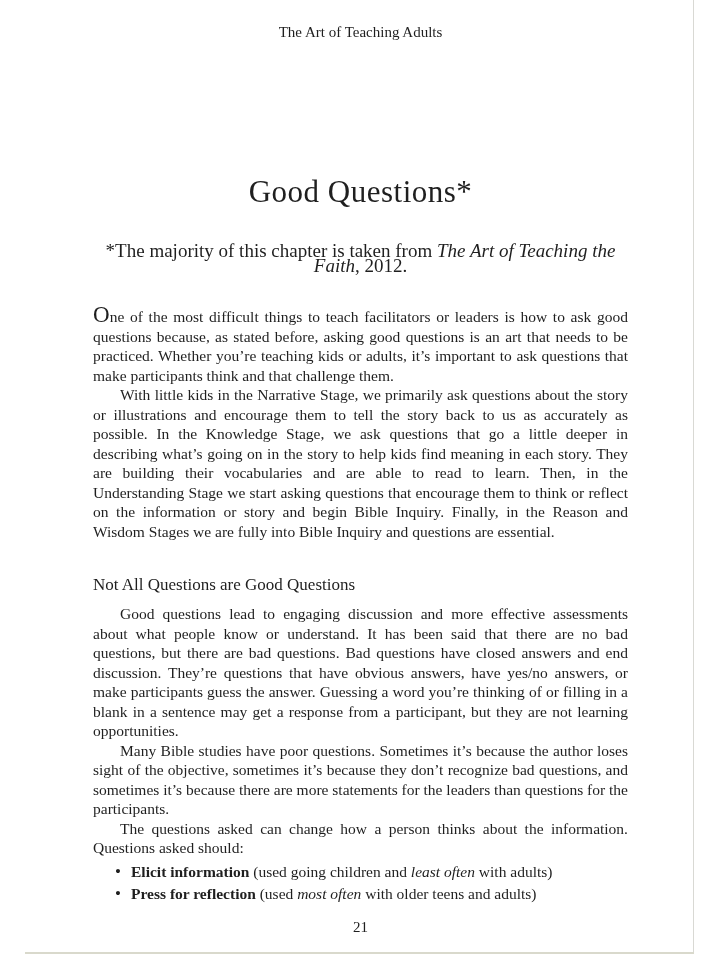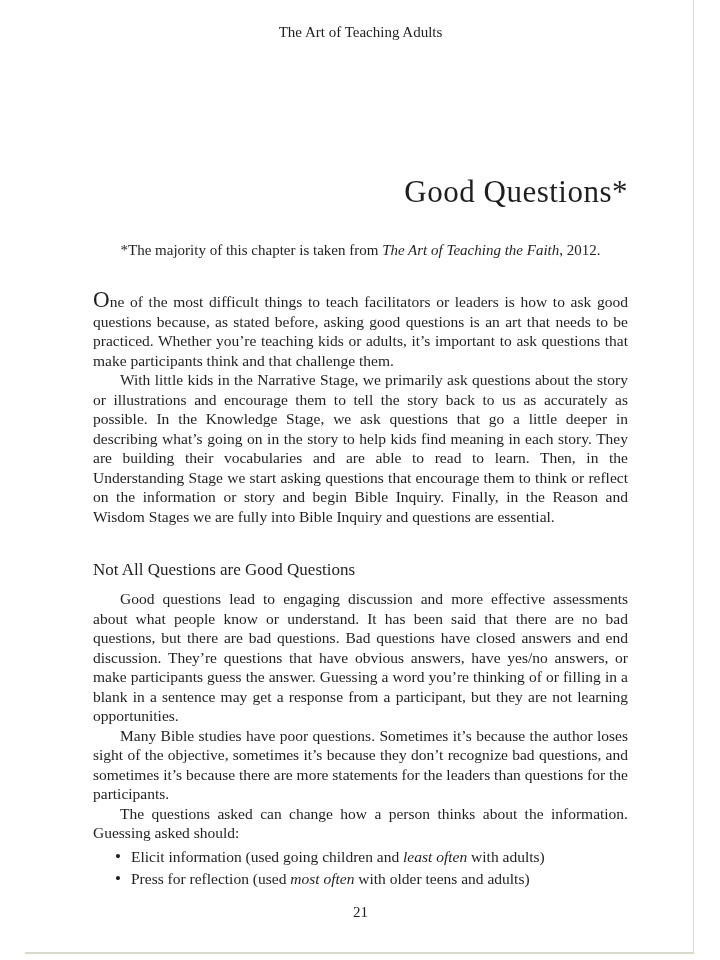--- a/index.html
+++ b/index.html
@@ -38,31 +38,31 @@
     padding-top: 24px;
     width: 535px;
     margin: 0 auto 0 93px;
     text-align: center;
     font-size: 15px;
     line-height: 17px;
   }
   .title {
     width: 535px;
     margin: 133px 0 0 93px;
-    text-align: right;
+    text-align: center;
     font-size: 31px;
     font-weight: normal;
     letter-spacing: 0.5px;
     line-height: 36px;
   }
   .footnote {
     width: 535px;
     margin: 33px 0 0 93px;
     text-align: center;
-    font-size: 15px;
+    font-size: 19px;
     line-height: 15px;
   }
   .footnote .italic { font-style: italic; }
   .body-text {
     width: 535px;
     margin: 30px 0 0 93px;
     font-size: 15.5px;
     line-height: 19.5px;
     text-align: justify;
   }
@@ -93,21 +93,21 @@
     padding-left: 38px;
     line-height: 22px;
   }
   .bullet-list li::before {
     content: "\2022";
     position: absolute;
     left: 22px;
     top: 0;
     font-size: 17px;
   }
-  .bullet-list b { font-weight: normal; margin-top: 18px; }
+  .bullet-list b { font-weight: bold; margin-top: 18px; }
   .bullet-list i { font-style: italic; }
   .page-number {
     width: 535px;
     margin: 14px 0 0 93px;
     text-align: center;
     font-size: 15px;
     line-height: 17px;
   }
 </style>
 </head>
@@ -126,21 +126,21 @@
     <p class="para no-indent"><span class="lead-cap">O</span><span>ne of the most difficult things to teach facilitators or leaders is how to ask good questions because, as stated before, asking good questions is an art that needs to be practiced. Whether you’re teaching kids or adults, it’s important to ask questions that make participants think and that challenge them.</span></p>
 
     <p class="para">With little kids in the Narrative Stage, we primarily ask questions about the story or illustrations and encourage them to tell the story back to us as accurately as possible. In the Knowledge Stage, we ask questions that go a little deeper in describing what’s going on in the story to help kids find meaning in each story. They are building their vocabularies and are able to read to learn. Then, in the Understanding Stage we start asking questions that encourage them to think or reflect on the information or story and begin Bible Inquiry. Finally, in the Reason and Wisdom Stages we are fully into Bible Inquiry and questions are essential.</p>
 
     <h2 class="section-heading">Not All Questions are Good Questions</h2>
 
     <p class="para">Good questions lead to engaging discussion and more effective assessments about what people know or understand. It has been said that there are no bad questions, but there are bad questions. Bad questions have closed answers and end discussion. They’re questions that have obvious answers, have yes/no answers, or make participants guess the answer. Guessing a word you’re thinking of or filling in a blank in a sentence may get a response from a participant, but they are not learning opportunities.</p>
 
     <p class="para">Many Bible studies have poor questions. Sometimes it’s because the author loses sight of the objective, sometimes it’s because they don’t recognize bad questions, and sometimes it’s because there are more statements for the leaders than questions for the participants.</p>
 
-    <p class="para">The questions asked can change how a person thinks about the information. Guessing asked should:</p>
+    <p class="para">The questions asked can change how a person thinks about the information. Questions asked should:</p>
 
     <ul class="bullet-list">
       <li><b>Elicit information</b><span> (used going children and </span><i>least often</i><span> with adults)</span></li>
       <li><b>Press for reflection</b><span> (used </span><i>most often</i><span> with older teens and adults)</span></li>
     </ul>
 
   </div>
 
   <div class="page-number">21</div>
 

